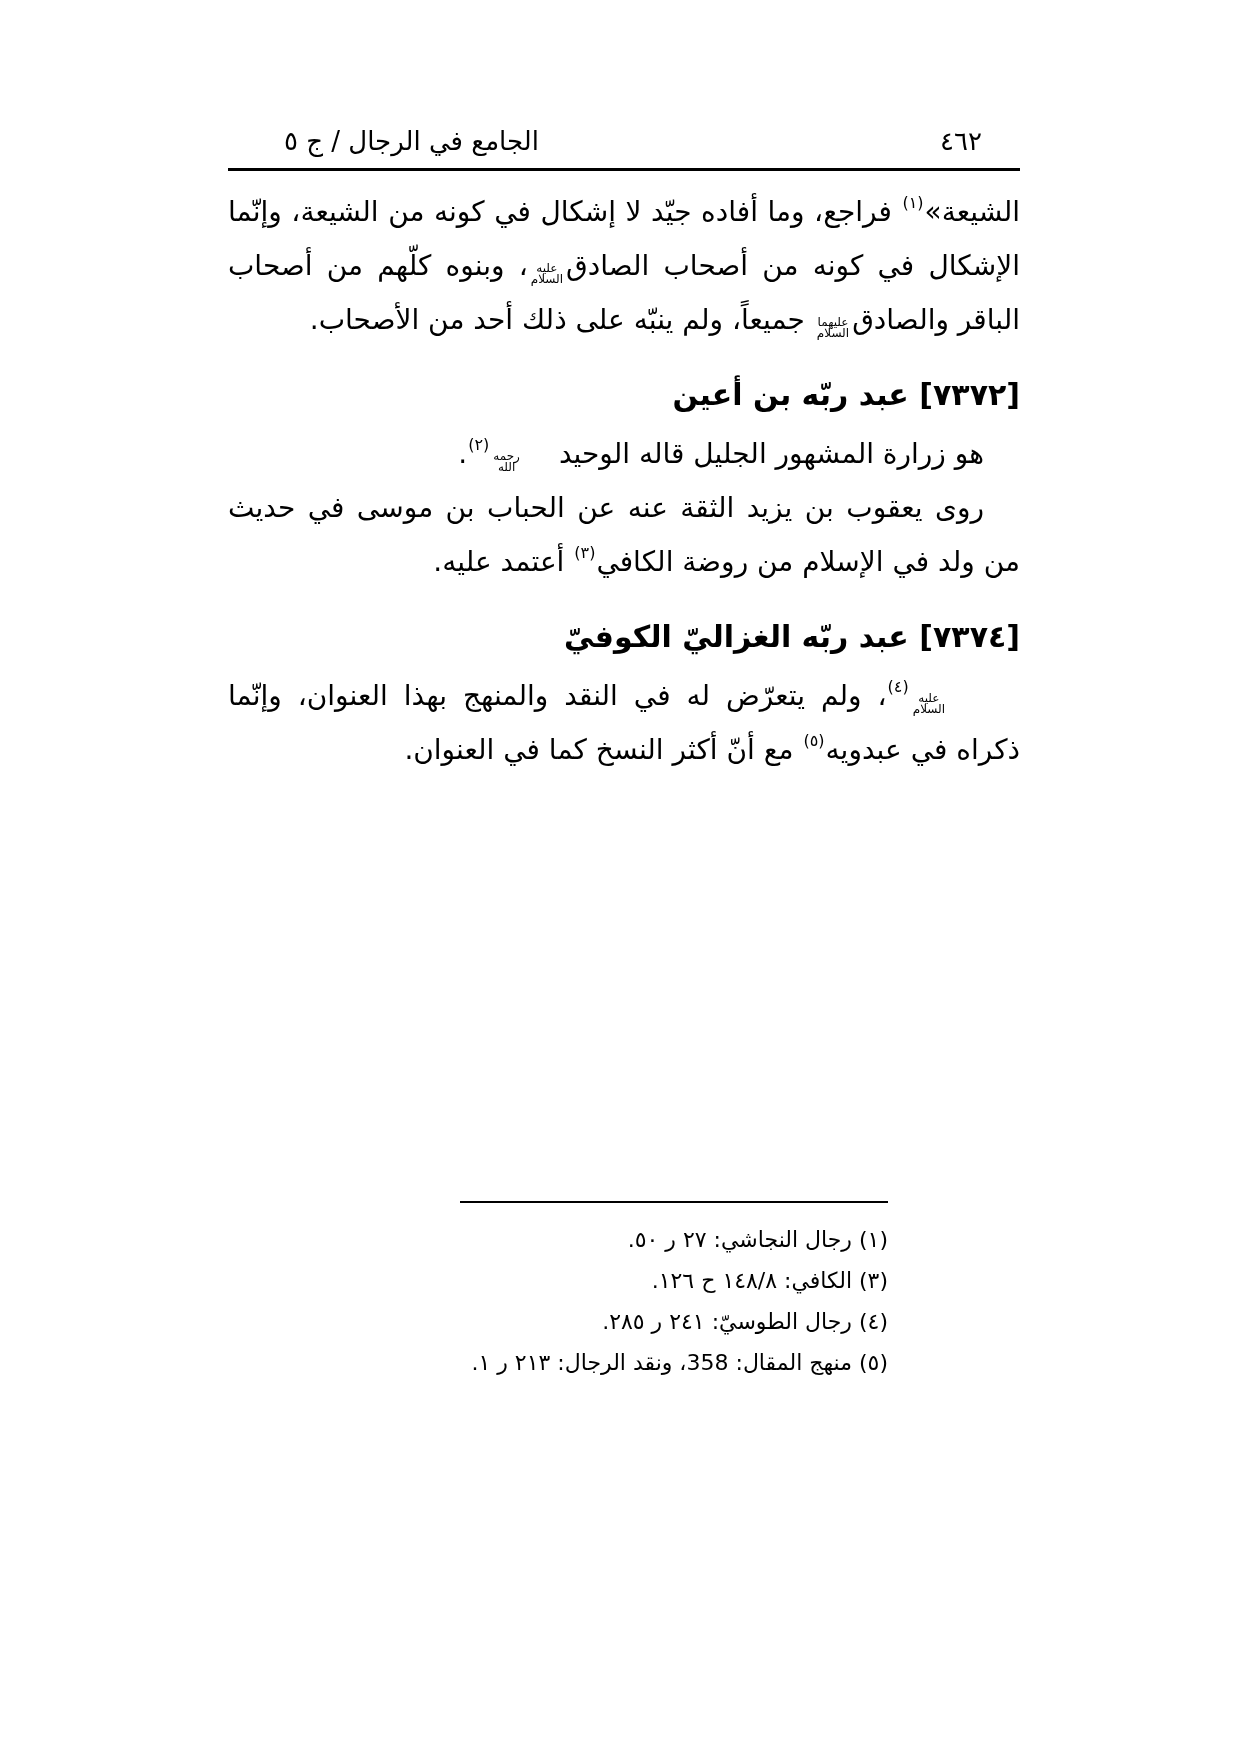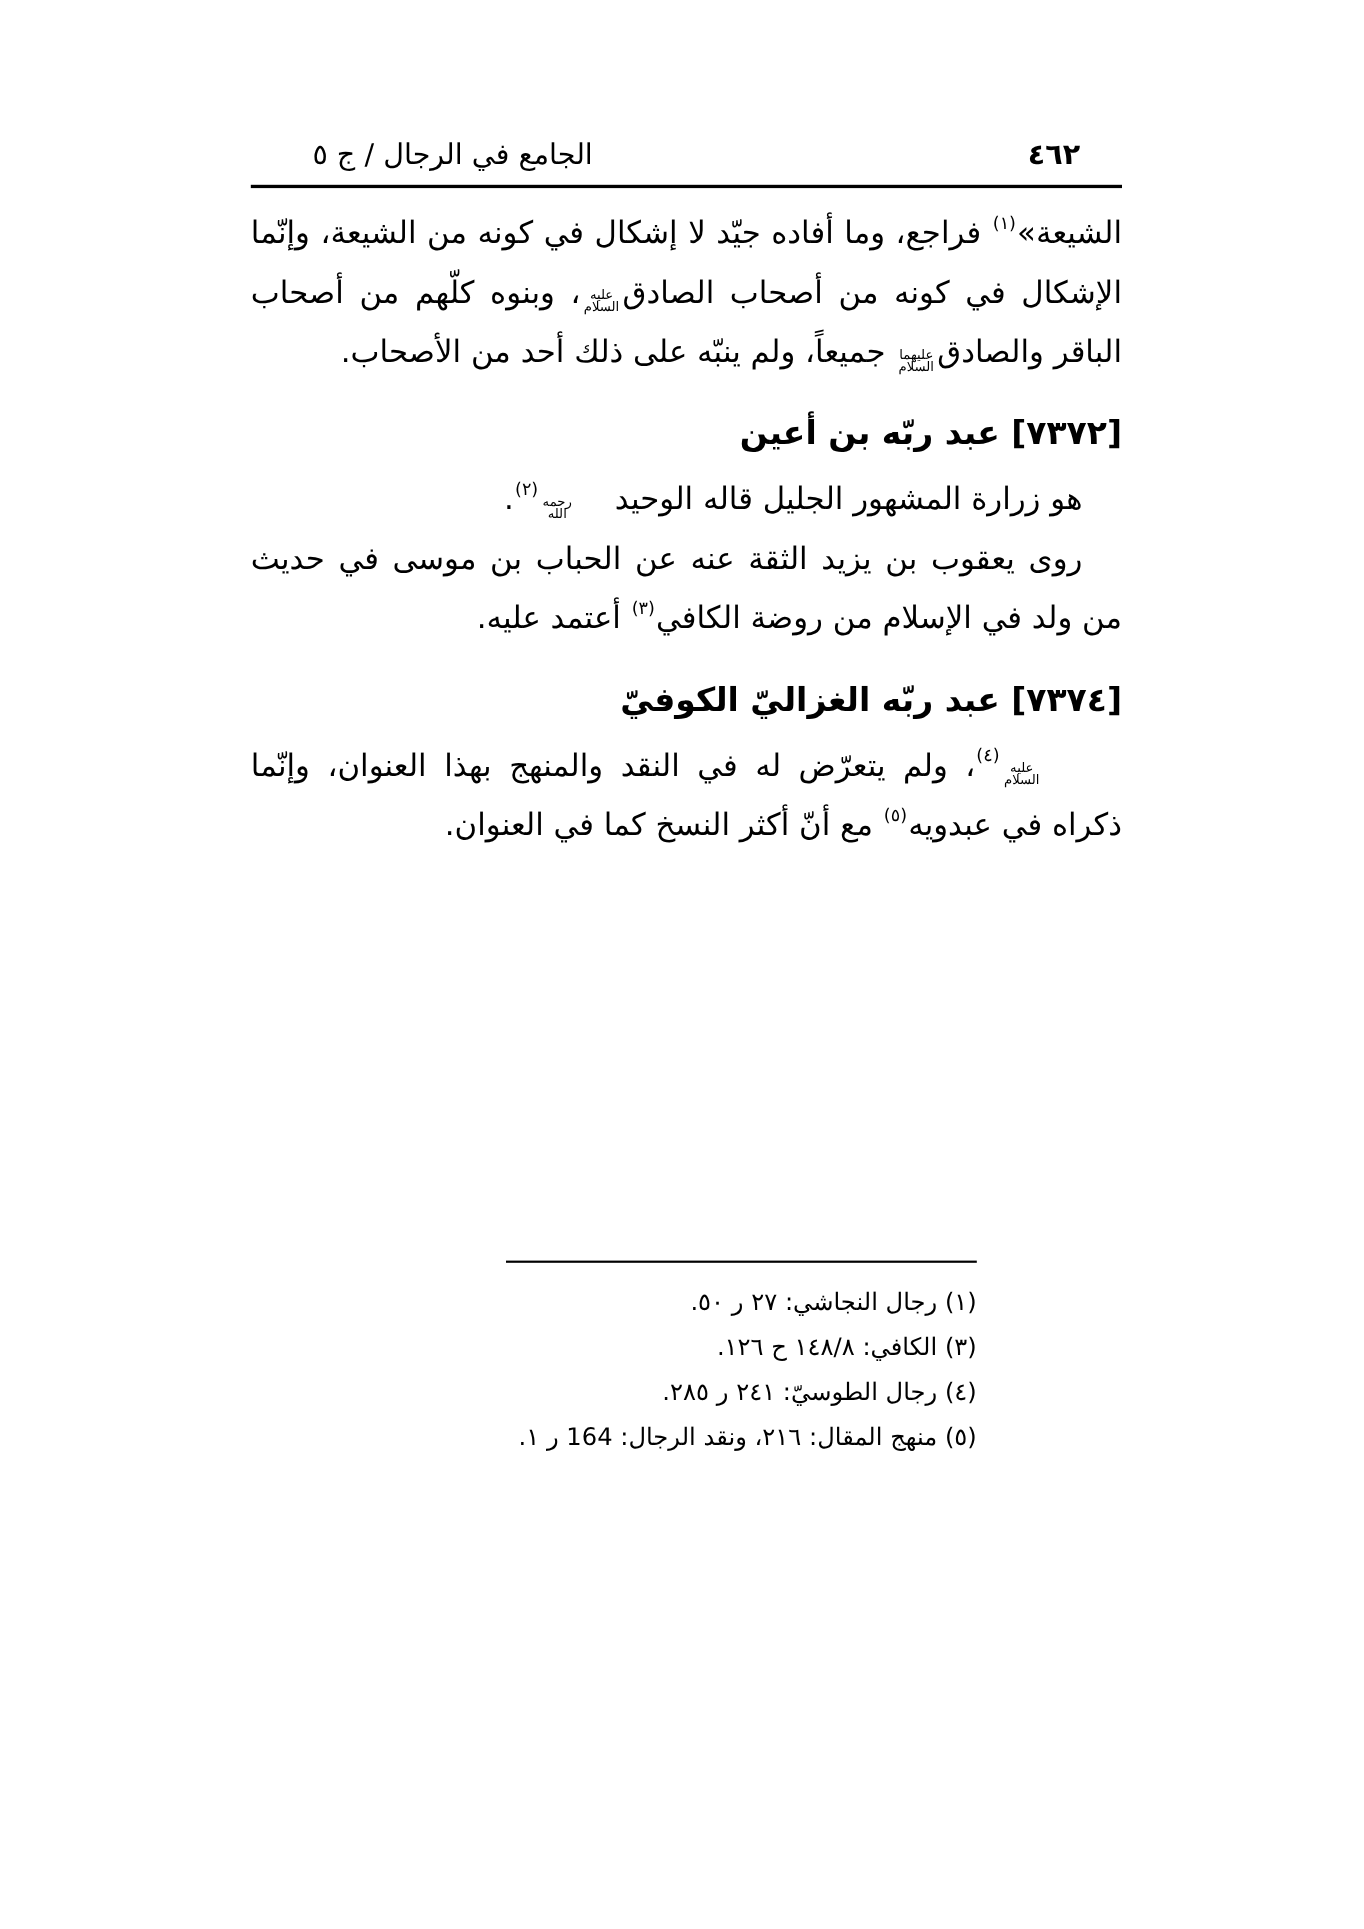--- a/index.html
+++ b/index.html
@@ -20,21 +20,21 @@
   
   .page-header{
     margin-top:126px;
     padding:0 38px 12px 56px;
     border-bottom:3px solid #000;
     display:flex;
     direction:rtl;
     justify-content:space-between;
     align-items:baseline;
   }
-  .page-number{font-size:26px;letter-spacing:1px;font-weight:bold;}
+  .page-number{font-size:26px;letter-spacing:1px;}
   .book-title{font-size:26px;}
   
   .page-body{
     margin-top:14px;
     direction:rtl;
     text-align:justify;
     font-size:28px;
     line-height:54px;
   }
   .page-body p{margin:0;text-indent:36px;}
@@ -58,21 +58,21 @@
     line-height:11px;
     text-align:center;
     vertical-align:-8px;
     margin:0 3px;
     white-space:nowrap;
   }
   .hon .hon-l{display:block;}
   
   .footnotes{
     position:absolute;
-    top:1146px;
+    top:1201px;
     right:132px;
     width:428px;
     border-top:2px solid #000;
     padding-top:16px;
     direction:rtl;
   }
   .footnotes ol{
     list-style:none;
     margin:0;padding:0;
     font-size:22px;
@@ -100,18 +100,18 @@
         <h2>[٧٣٧٤] عبد ربّه الغزاليّ الكوفيّ</h2>
         <p><span class="hon"><span class="hon-l">عليه</span><span class="hon-l">السلام</span></span><sup class="fref">(٤)</sup><span>، ولم يتعرّض له في النقد والمنهج بهذا العنوان، وإنّما ذكراه في عبدويه</span><sup class="fref">(٥)</sup><span> مع أنّ أكثر النسخ كما في العنوان.</span></p>
       </main>
 
     <section class="footnotes">
 
       <ol id="footnote-list">
           <li><span>(١) </span><span>رجال النجاشي: ٢٧ ر ٥٠.</span></li>
           <li><span>(٣) </span><span>الكافي: ١٤٨/٨ ح ١٢٦.</span></li>
           <li><span>(٤) </span><span>رجال الطوسيّ: ٢٤١ ر ٢٨٥.</span></li>
-          <li><span>(٥) </span><span>منهج المقال: ٢١٦، ونقد الرجال: 164 ر ١.</span></li>
+          <li><span>(٥) </span><span>منهج المقال: 358، ونقد الرجال: ٢١٣ ر ١.</span></li>
         </ol>
     </section>
 
   </div>
 </div>
 
 </body></html>

